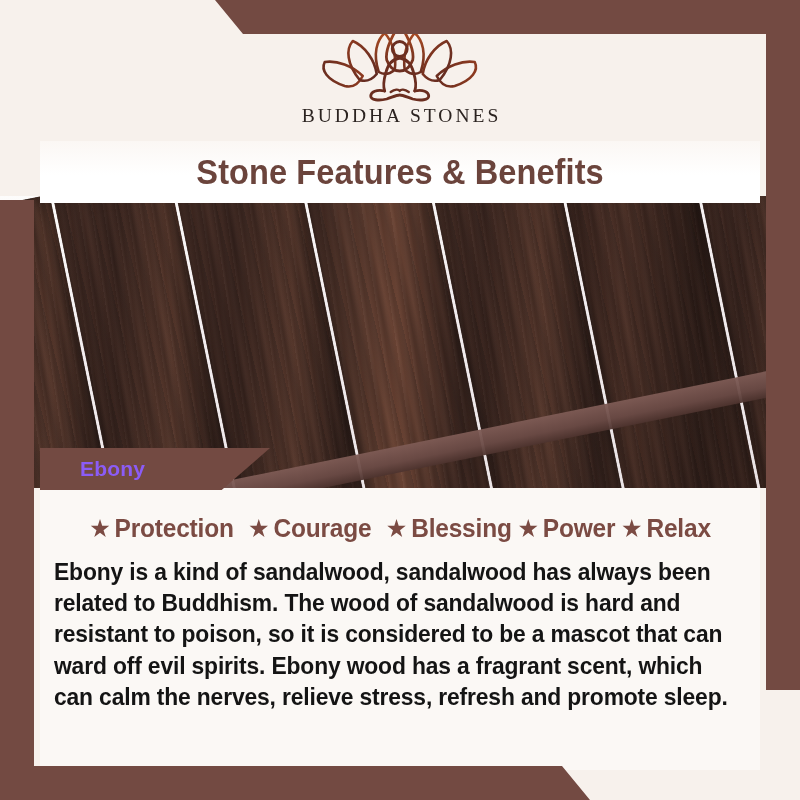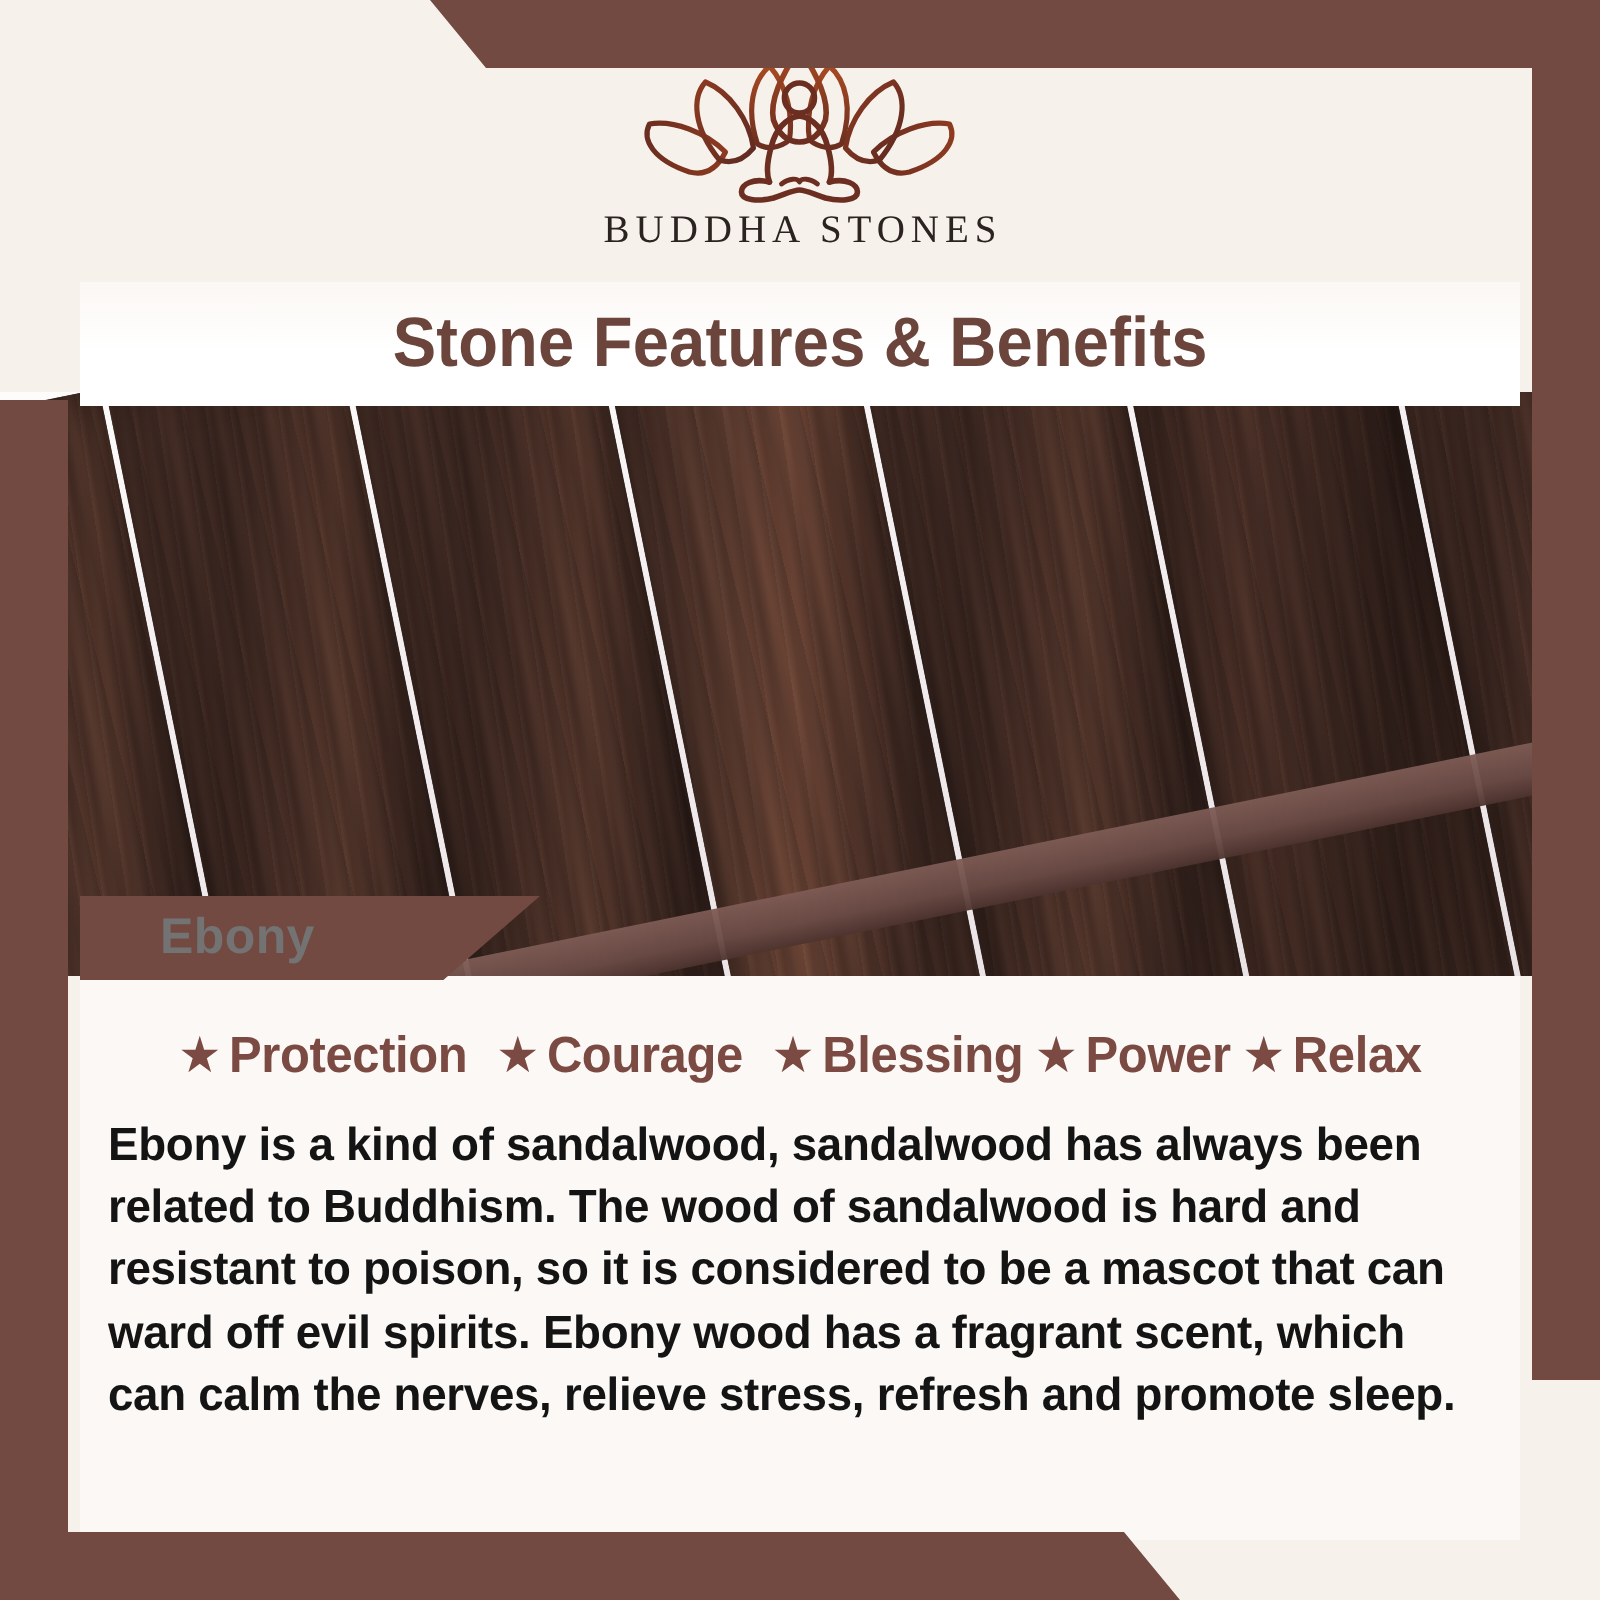--- a/index.html
+++ b/index.html
@@ -173,22 +173,22 @@
     position: absolute;
     inset: 0;
     background: #734a42;
     clip-path: polygon(0 0, 100% 0, 79% 100%, 0 100%);
   }
   .ribbon-label {
     position: absolute;
     left: 40px;
     top: 50%;
     transform: translateY(-50%);
-    color: #737373;
-    font-size: 25px;
+    color: #8b5cf6;
+    font-size: 21px;
     font-weight: bold;
     letter-spacing: 0.2px;
     white-space: nowrap;
   }
 
   
   .content {
     position: absolute;
     left: 40px;
     top: 488px;

